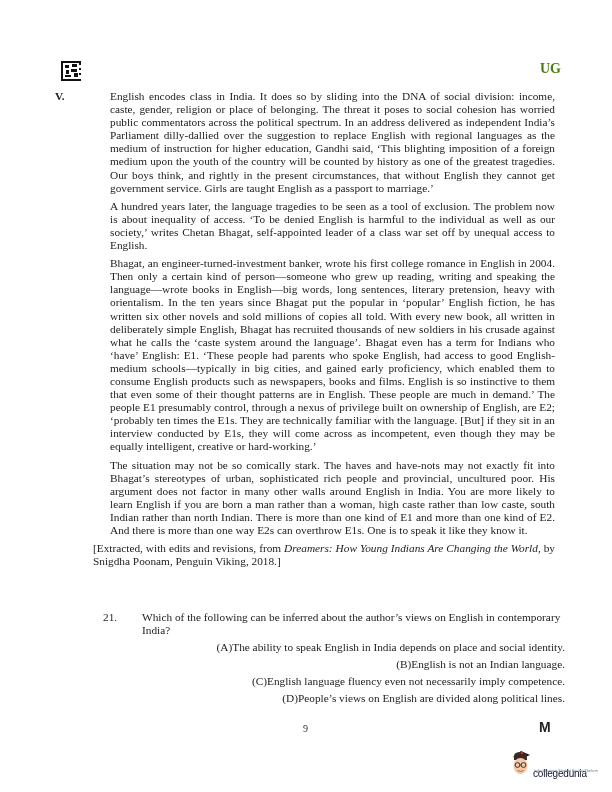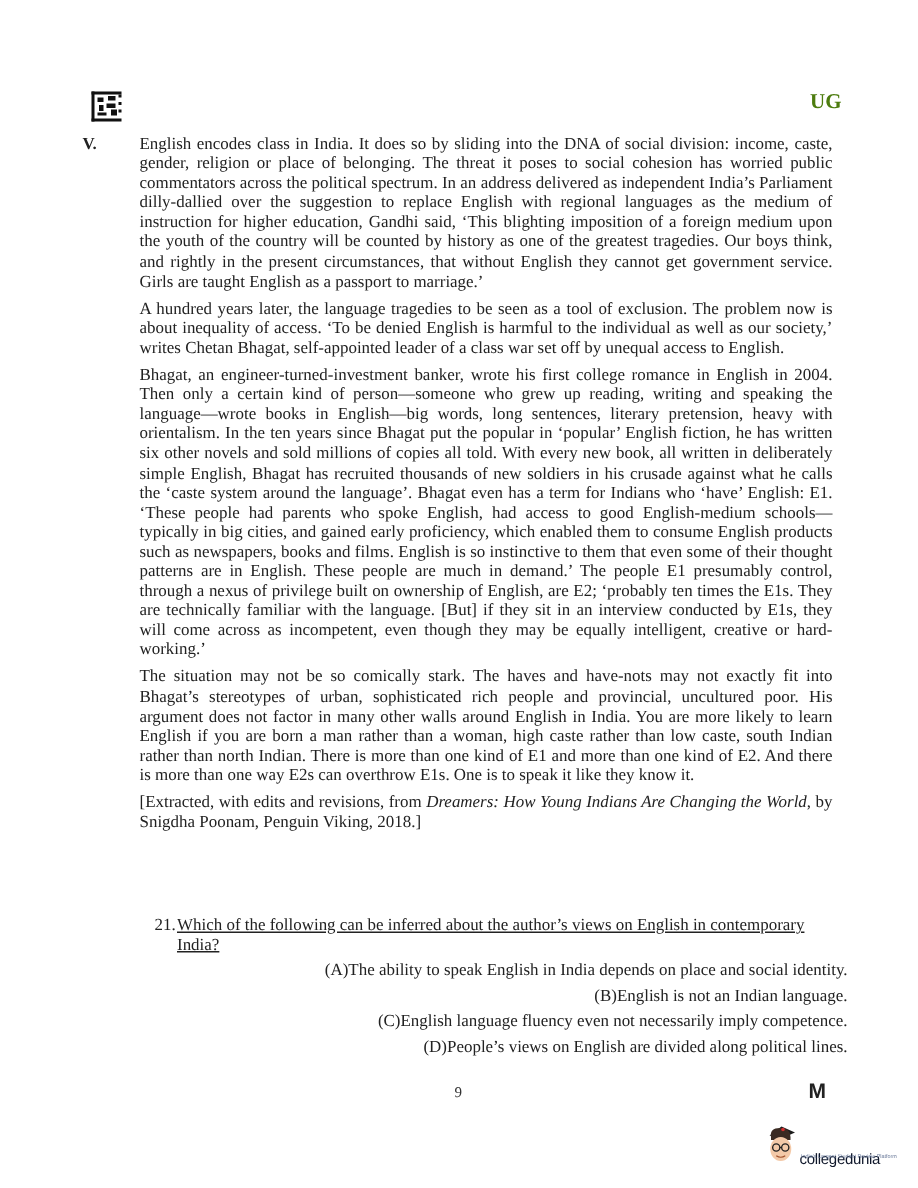--- a/index.html
+++ b/index.html
@@ -2,27 +2,27 @@
 <html><head>
   <meta charset="utf-8">
   <style>
     html, body { margin: 0; padding: 0; background: #ffffff; }
     body { width: 612px; height: 792px; position: relative; overflow: hidden; font-family: "DejaVu Serif", "Liberation Serif", serif; color: #222; }
     .qr { position: absolute; left: 61px; top: 61px; width: 20px; height: 20px; }
     .qr span { position: absolute; background: #111; }
     .header-code { position: absolute; right: 51px; top: 61px; font-family: "Liberation Serif", serif; font-weight: bold; font-size: 14px; color: #4d7c0f; }
     .passage { position: absolute; left: 55px; top: 90px; width: 500px; font-family: "Liberation Serif", serif; font-size: 11.3px; line-height: 13.1px; text-align: justify; }
     .passage .label { position: absolute; left: 0; top: 0; font-weight: bold; }
-    .passage .para { margin: 0 0 5px 38px; }
+    .passage .para { margin: 0 0 5px 55px; }
     .passage .para.first { margin-top: 0; }
     .citation { margin: 0 0 0 38px; }
     .citation i { font-style: italic; }
     .question { position: absolute; left: 103px; top: 611px; width: 462px; font-family: "Liberation Serif", serif; font-size: 11.3px; line-height: 13.2px; }
     .q-num { position: absolute; left: 0; top: 0; }
-    .q-text { margin-left: 15px; text-decoration: underline; }
+    .q-text { margin-left: 39px; }
     .options { margin: 4px 0 0 25px; }
     .option { margin-bottom: 3.5px; text-align: right; }
     .option .opt-label { display: inline-block; width: 20px; }
     .page-num { position: absolute; left: 303px; top: 723px; font-family: "Liberation Serif", serif; font-size: 10px; color: #333; }
     .series { position: absolute; left: 539px; top: 719px; font-family: "Liberation Sans", sans-serif; font-weight: bold; font-size: 14px; color: #222; }
     .logo { position: absolute; left: 510px; top: 748px; width: 95px; height: 34px; }
     .logo-face { position: absolute; left: 0; top: 0; width: 22px; height: 30px; }
     .logo-text { position: absolute; left: 23px; top: 20px; font-family: "Liberation Sans", sans-serif; font-size: 10px; color: #0f172a; letter-spacing: -0.2px; }
     .logo-tag { position: absolute; left: 24px; top: 21px; font-family: "Liberation Sans", sans-serif; font-size: 3.6px; color: #6a7a9a; white-space: nowrap; }
   </style>

